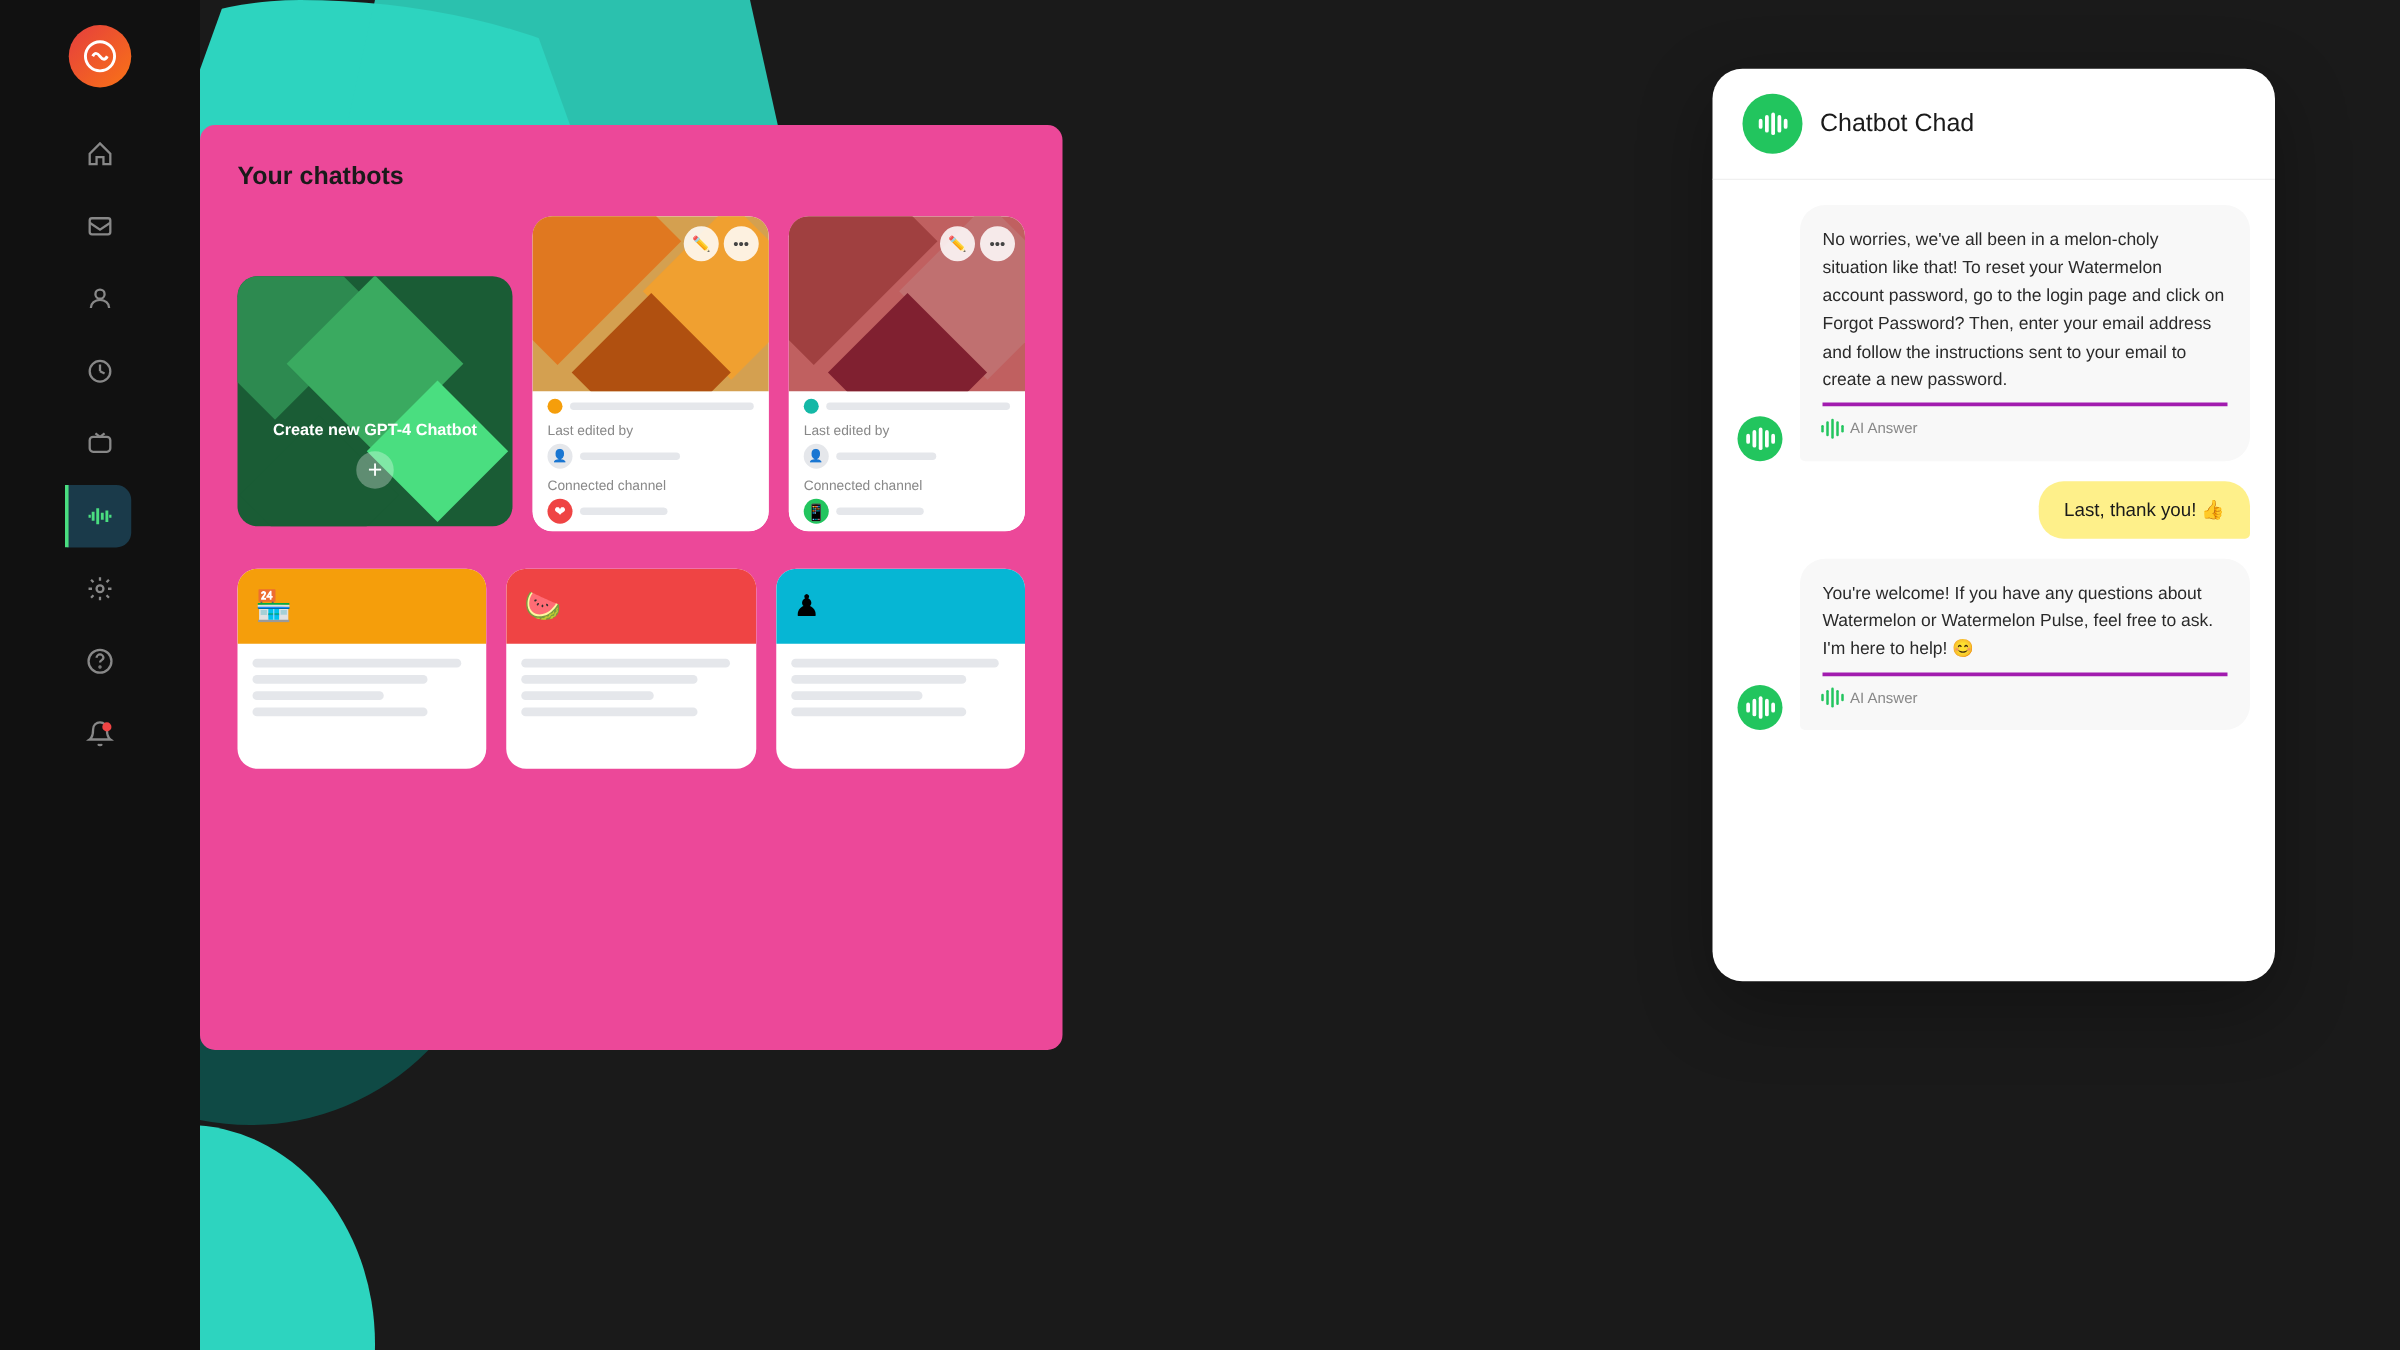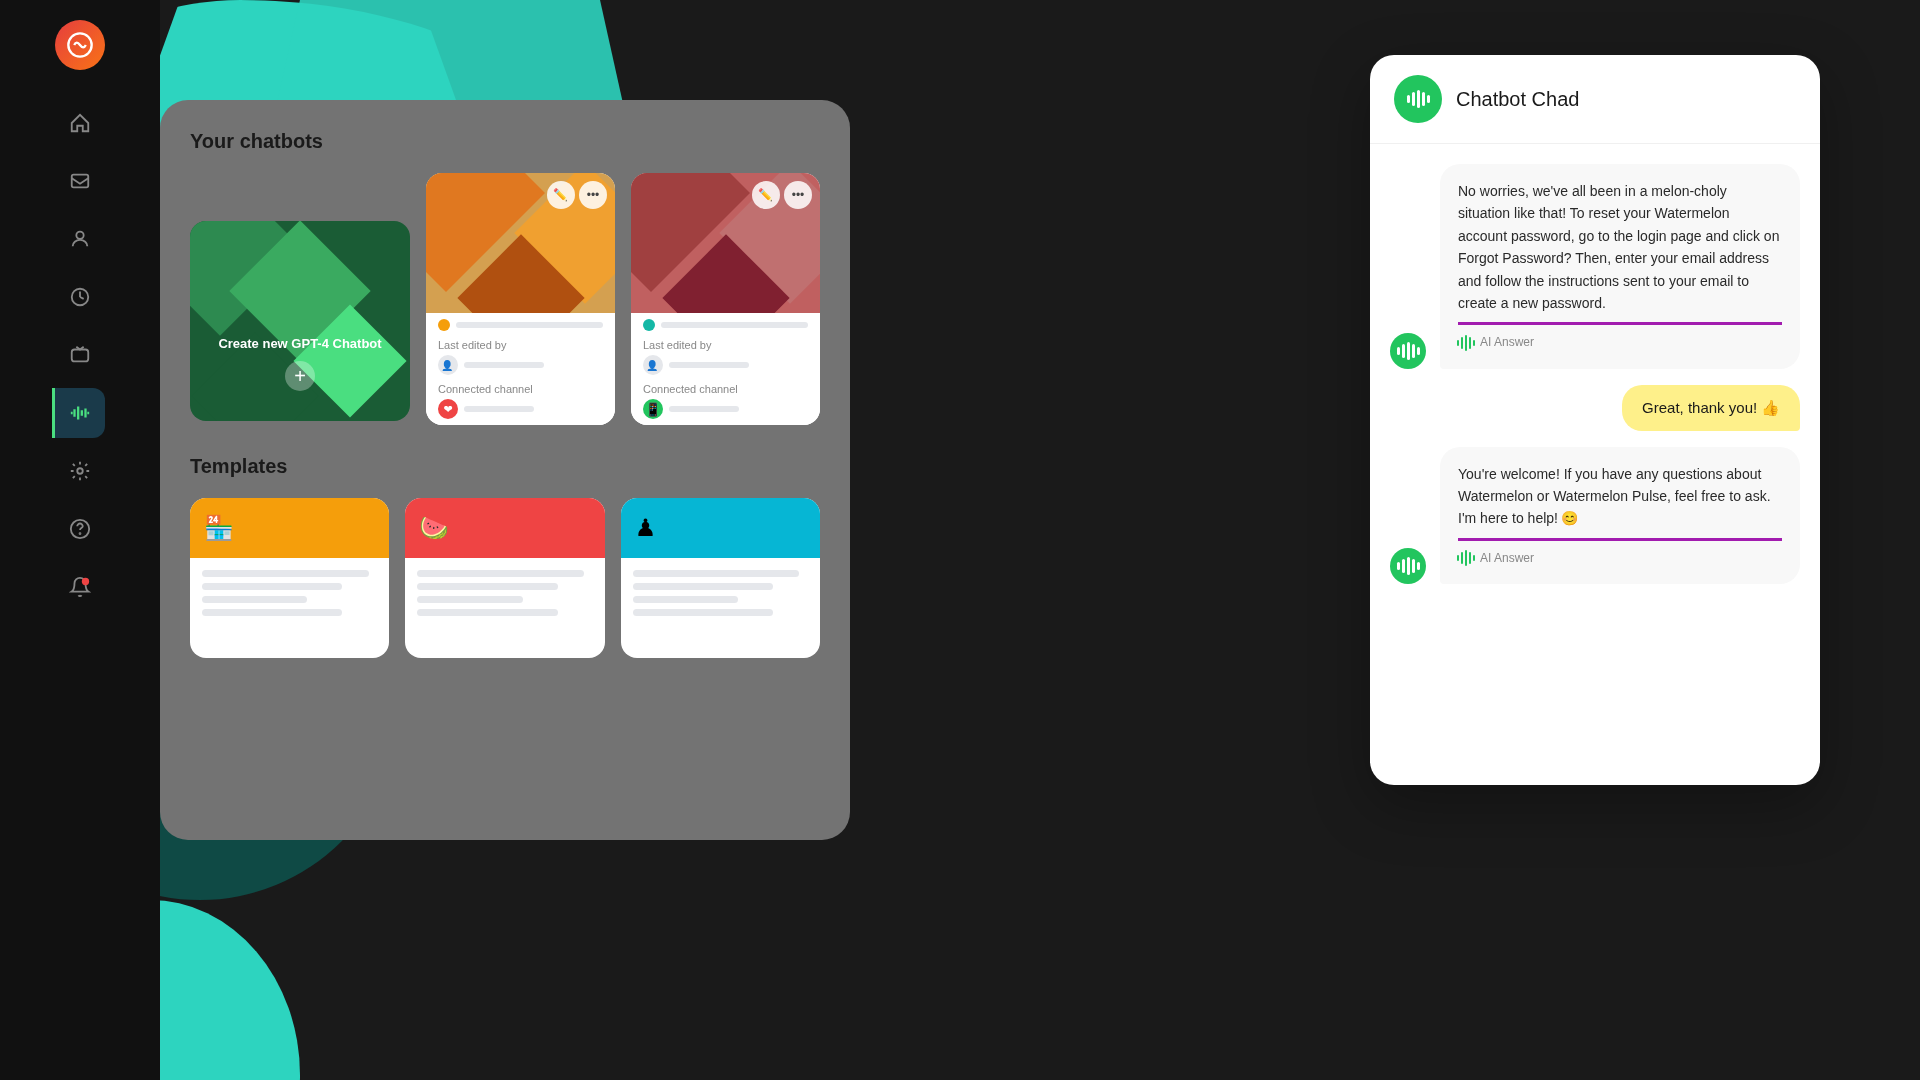--- a/index.html
+++ b/index.html
@@ -70,22 +70,22 @@
       width: 53px;
       margin-left: -3px;
     }
 
     
     .main-panel {
       position: absolute;
       left: 160px; top: 100px;
       width: 690px;
       height: 740px;
-      background: #737373;
-      border-radius: 28px;
+      background: #ec4899;
+      border-radius: 12px;
       padding: 30px;
       overflow: hidden;
       z-index: 5;
     }
 
     .section-title {
       font-size: 20px;
       font-weight: 700;
       color: #1a1a1a;
       margin-bottom: 20px;
@@ -546,21 +546,20 @@
         </div>
         <div class="card-label">Connected channel</div>
         <div class="channel-row">
           <div class="channel-icon ch-green" style="font-size:13px;">📱</div>
           <div class="channel-bar"></div>
         </div>
       </div>
     </div>
   </div>
 
-  <h2 class="section-title">Templates</h2>
   <div class="templates-grid">
     <div class="template-card">
       <div class="template-header tmpl-yellow">
         <div class="template-icon">🏪</div>
       </div>
       <div class="template-lines">
         <div class="t-line t-line-long"></div>
         <div class="t-line t-line-medium"></div>
         <div class="t-line t-line-short"></div>
         <div class="t-line t-line-medium"></div>
@@ -629,21 +628,21 @@
               <div class="wave-bar-g wave-bar-g-md"></div>
               <div class="wave-bar-g wave-bar-g-sm"></div>
             </div>
           </div>
           <span>AI Answer</span>
         </div>
       </div>
     </div>
 
     <div class="msg-user">
-      <div class="msg-user-bubble">Great, thank you! 👍</div>
+      <div class="msg-user-bubble">Last, thank you! 👍</div>
     </div>
 
     <div class="msg-bot">
       <div class="bot-avatar-small">
         <div class="wave-icon">
           <div class="wave-bar wave-bar-sm"></div>
           <div class="wave-bar wave-bar-md"></div>
           <div class="wave-bar wave-bar-lg"></div>
           <div class="wave-bar wave-bar-md"></div>
           <div class="wave-bar wave-bar-sm"></div>

